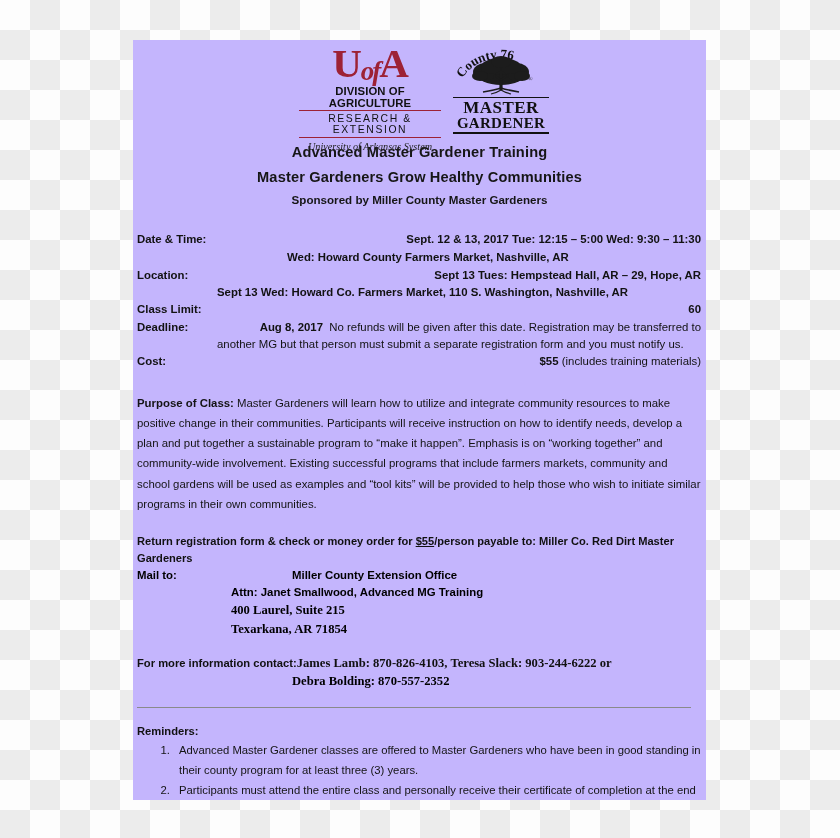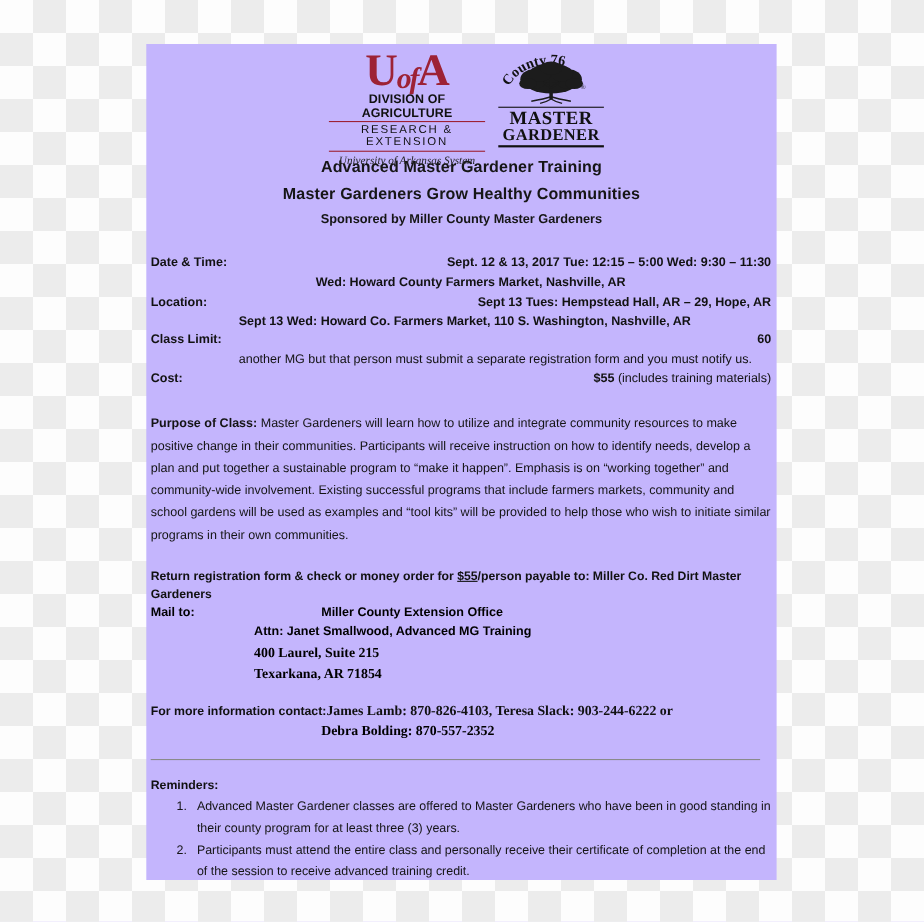--- a/index.html
+++ b/index.html
@@ -311,20 +311,24 @@
       <div class="dlabel">Location:</div>
       <div class="dval bold">Sept 13 Tues: Hempstead Hall, AR – 29, Hope, AR</div>
     </div>
     <div class="dval-indent">Sept 13 Wed: Howard Co. Farmers Market, 110 S. Washington, Nashville, AR</div>
 
     <div class="drow">
       <div class="dlabel">Class Limit:</div>
       <div class="dval bold">60</div>
     </div>
 
+    <div class="drow">
+      <div class="dlabel">Deadline:</div>
+      <div class="dval"><b>Aug 8, 2017</b>&nbsp;&nbsp;<span>No refunds will be given after this date. Registration may be transferred to</span></div>
+    </div>
     <div class="dval-indent normal">another MG but that person must submit a separate registration form and you must notify us.</div>
 
     <div class="drow">
       <div class="dlabel">Cost:</div>
       <div class="dval"><b>$55</b> <span>(includes training materials)</span></div>
     </div>
   </div>
 
   <div class="purpose"><b>Purpose of Class:</b><span>  Master Gardeners will learn how to utilize and integrate community resources to make positive change in their communities.  Participants will receive instruction on how to identify needs, develop a plan and put together a sustainable program to “make it happen”.  Emphasis is on “working together” and community-wide involvement. Existing successful programs that include farmers markets, community and school gardens will be used as examples and “tool kits” will be provided to help those who wish to initiate similar programs in their own communities.</span></div>
 

